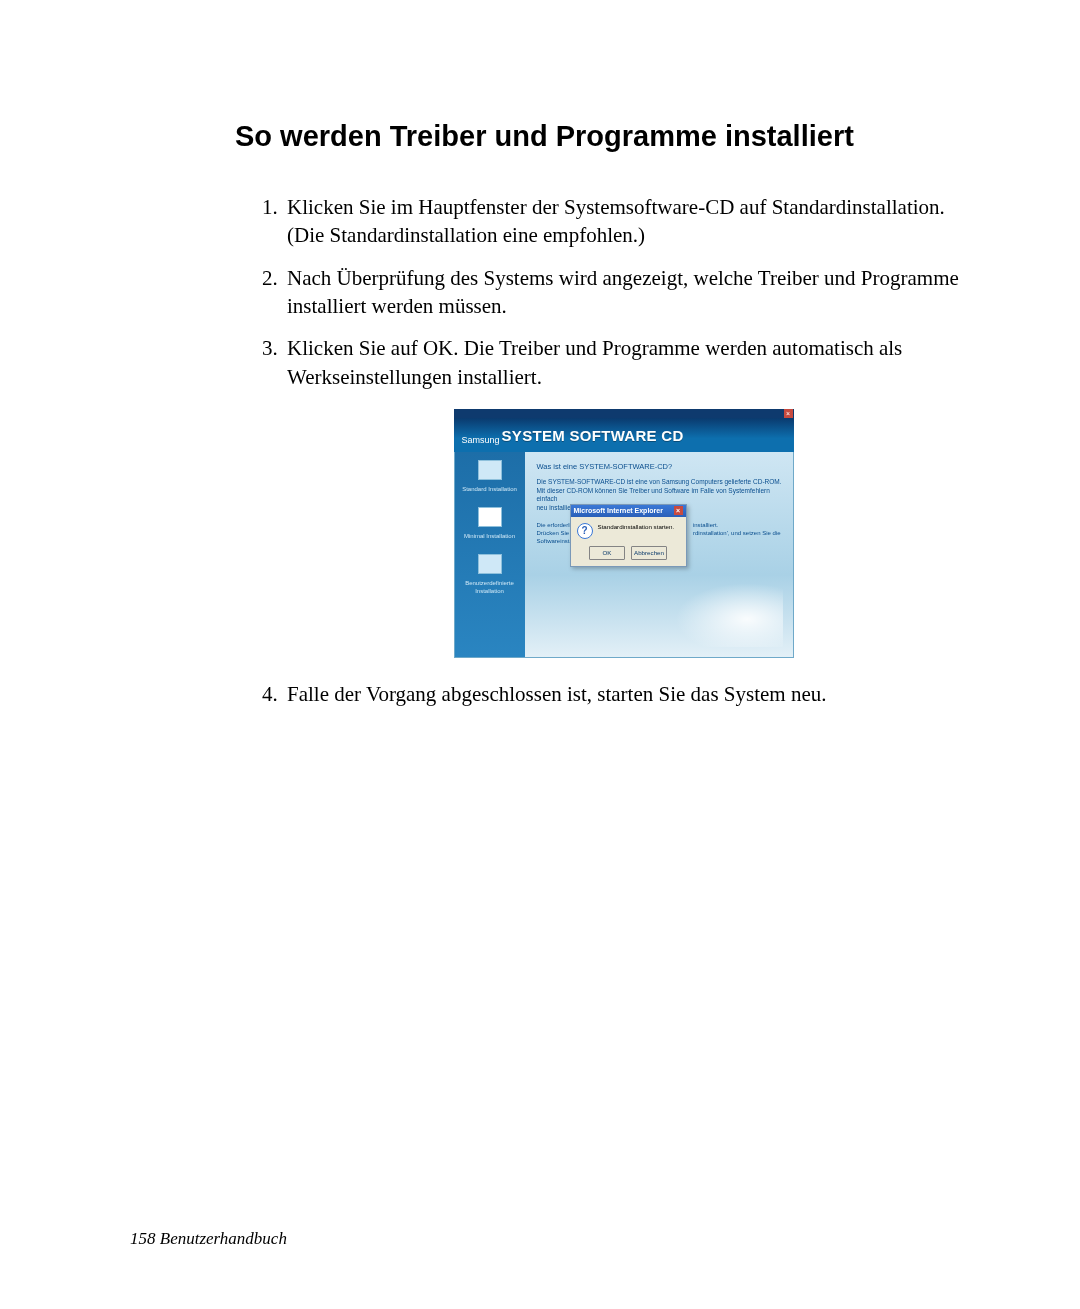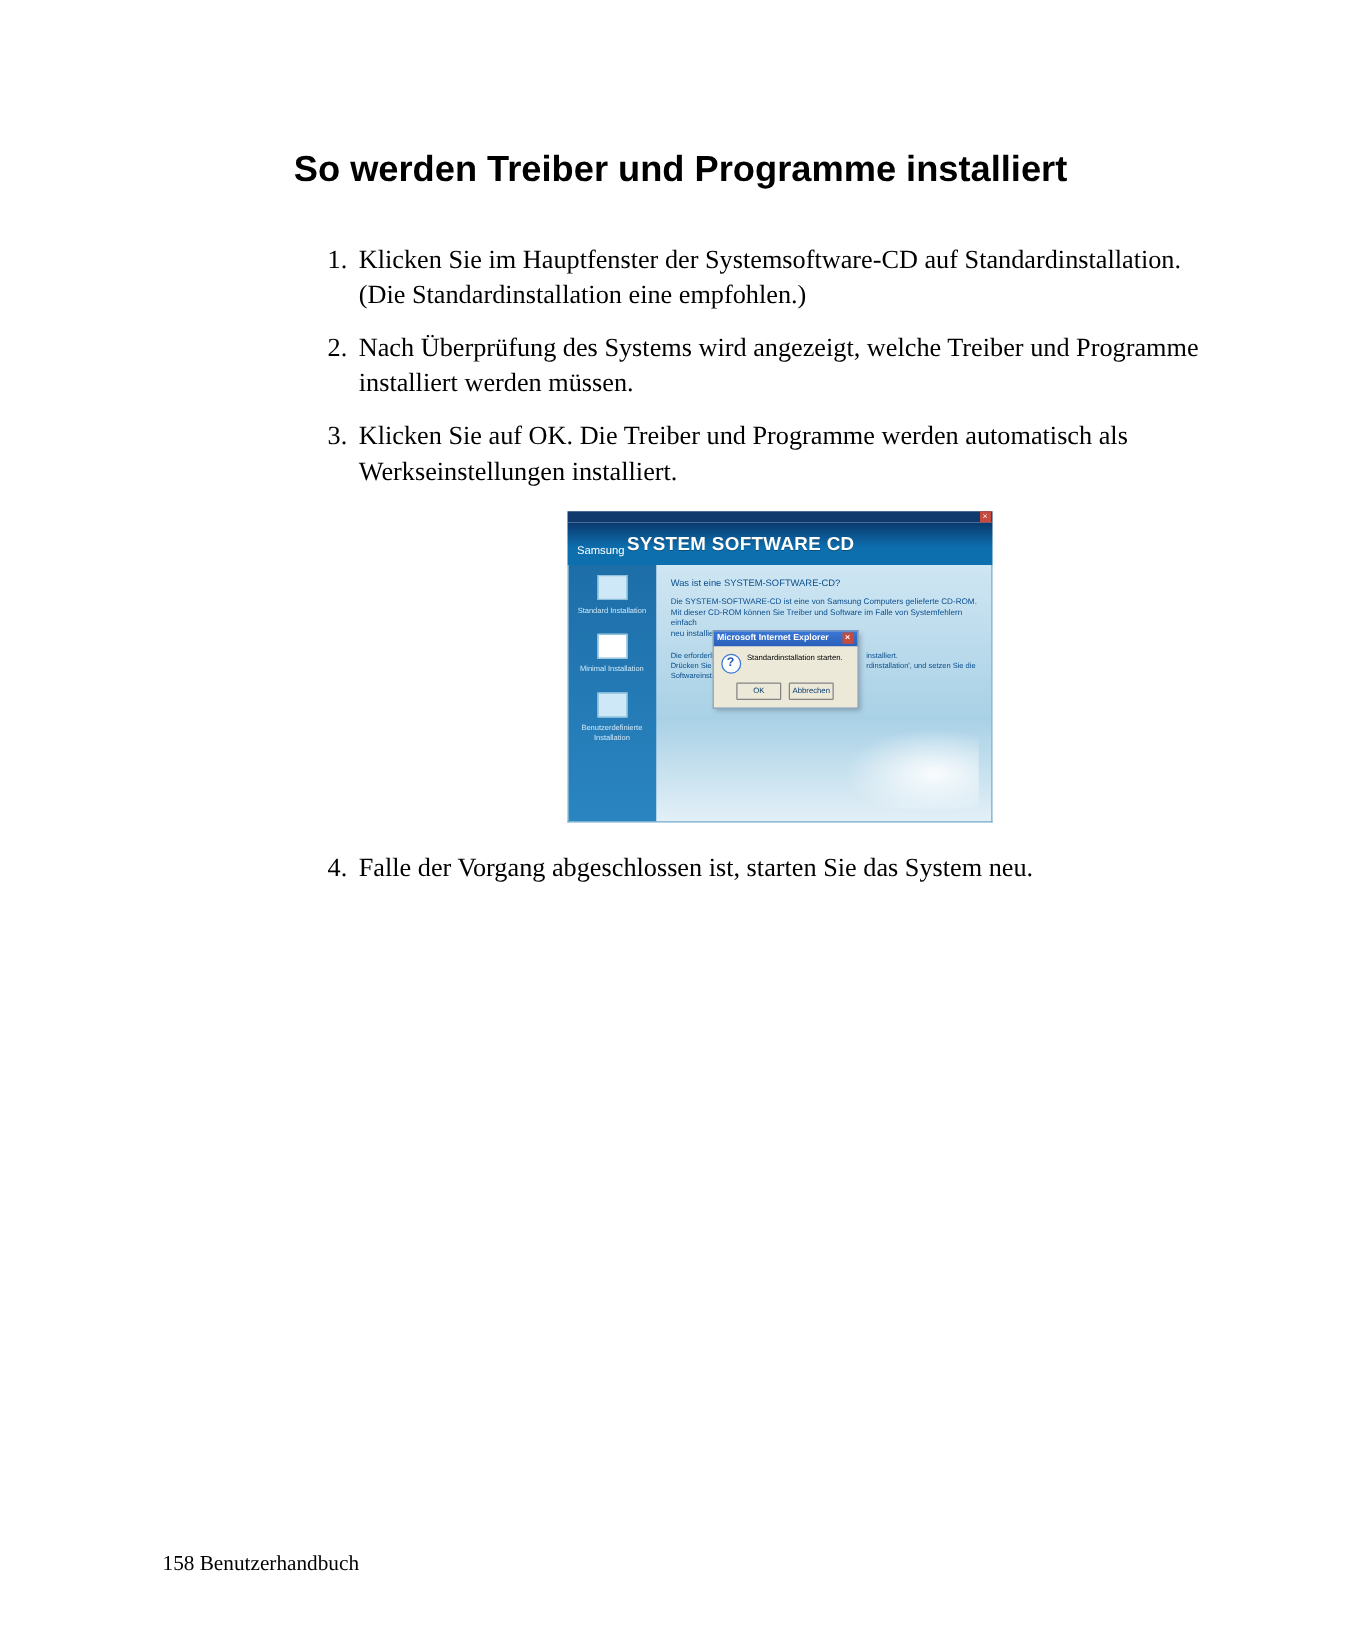--- a/index.html
+++ b/index.html
@@ -28,21 +28,21 @@
   .right-cut{position:absolute;right:12px;top:70px;font-size:6px;color:#0a4e8e;line-height:1.3;text-align:left}
   .dlg{position:absolute;left:115px;top:52px;width:115px;background:#ece9d8;border:1px solid #7a99b8;box-shadow:2px 2px 4px rgba(0,0,0,.25)}
   .dlg-title{background:linear-gradient(#3a78d6,#2a5fb8);color:#fff;font-size:7px;font-weight:700;padding:1px 3px;display:flex;justify-content:space-between;align-items:center}
   .dlg-title .dlg-x{width:9px;height:9px;background:#c74a3f;color:#fff;text-align:center;line-height:9px;font-size:7px}
   .dlg-body{display:flex;gap:5px;padding:6px 6px 4px 6px;align-items:flex-start}
   .dlg-qicon{width:14px;height:14px;border-radius:50%;background:#fff;border:1px solid #3a78d6;color:#2a5fb8;font-weight:700;font-size:10px;line-height:13px;text-align:center;flex-shrink:0}
   .dlg-msg{font-size:6.2px;color:#000}
   .dlg-buttons{display:flex;justify-content:center;gap:6px;padding:3px 0 6px 0}
   .dlg-btn{min-width:34px;height:12px;background:#ece9d8;border:1px solid #848484;font-size:6.2px;line-height:11px;text-align:center;border-radius:1px}
   .cd-glow{position:absolute;right:10px;bottom:10px;width:120px;height:70px;background:radial-gradient(ellipse at 70% 60%,rgba(255,255,255,.9),rgba(255,255,255,0) 60%);pointer-events:none}
-  .footer{position:absolute;left:130px;bottom:48px;font-size:17px}
+  .footer{position:absolute;left:130px;bottom:60px;font-style:italic;font-size:17px}
 </style>
 </head>
 <body>
 
 <div class="page">
 
   <h2 class="page-heading">So werden Treiber und Programme installiert</h2>
 
   <ol class="steps">
     <li>

